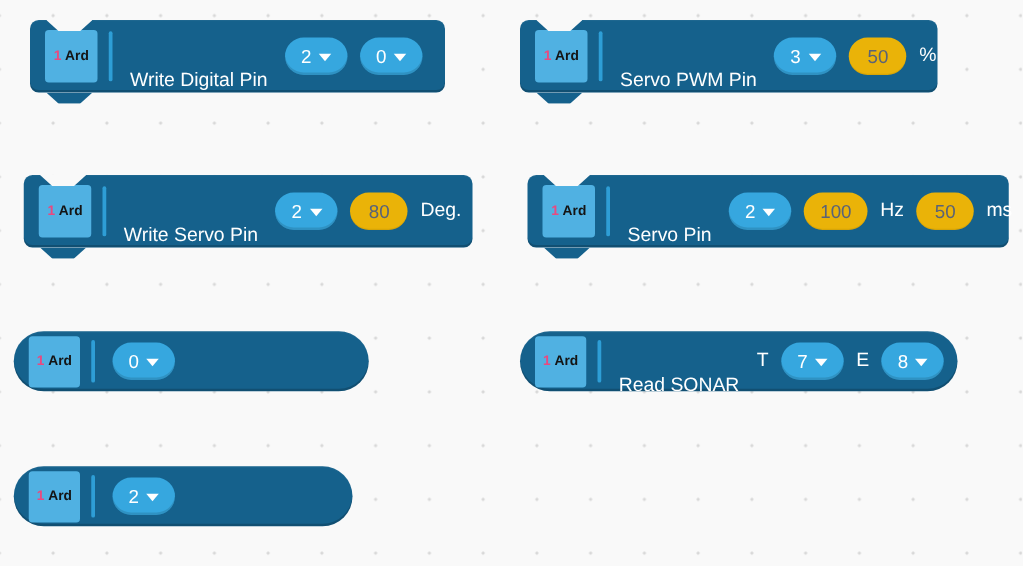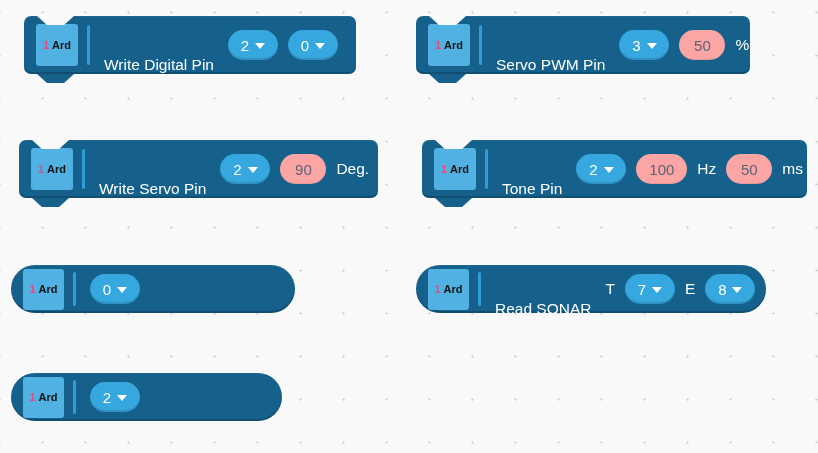--- a/index.html
+++ b/index.html
@@ -95,21 +95,21 @@
     cursor:pointer;
   }
   .arrow{
     width:0;height:0;
     border-left:5px solid rgba(0,0,0,0);
     border-right:5px solid rgba(0,0,0,0);
     border-top:6px solid #fff;
     margin-top:2px;
   }
   .pill.input{
-    background:#fca5a5;
+    background:#eab308;
     color:var(--input-text);
     padding:0 13px;
     min-width:46px;
     box-shadow:inset 0 -1px 0 rgba(0,0,0,.08);
     cursor:text;
   }
   .unit{
     font-size:15.5px;color:#fff;white-space:nowrap;
   }
 </style>
@@ -162,33 +162,33 @@
       <span class="badge-num">1</span>
       <span class="badge-txt">Ard</span>
     </span>
     <span class="separator"></span>
     <span class="label">Write Servo Pin</span>
     <span class="fields">
         <span class="pill dropdown">
           <span>2</span>
           <span class="arrow"></span>
         </span>
-        <span class="pill input">90</span>
+        <span class="pill input">80</span>
         <span class="unit">Deg.</span>
       </span>
   </div>
     <div class="block command" style="left: 422px; top: 140px; width: 385px; height: 58px;">
     <span class="notch"></span>
     <span class="tab"></span>
     <span class="badge">
       <span class="badge-num">1</span>
       <span class="badge-txt">Ard</span>
     </span>
     <span class="separator"></span>
-    <span class="label">Tone Pin</span>
+    <span class="label">Servo Pin</span>
     <span class="fields">
         <span class="pill dropdown">
           <span>2</span>
           <span class="arrow"></span>
         </span>
         <span class="pill input">100</span>
         <span class="unit">Hz</span>
         <span class="pill input">50</span>
         <span class="unit">ms</span>
       </span>

